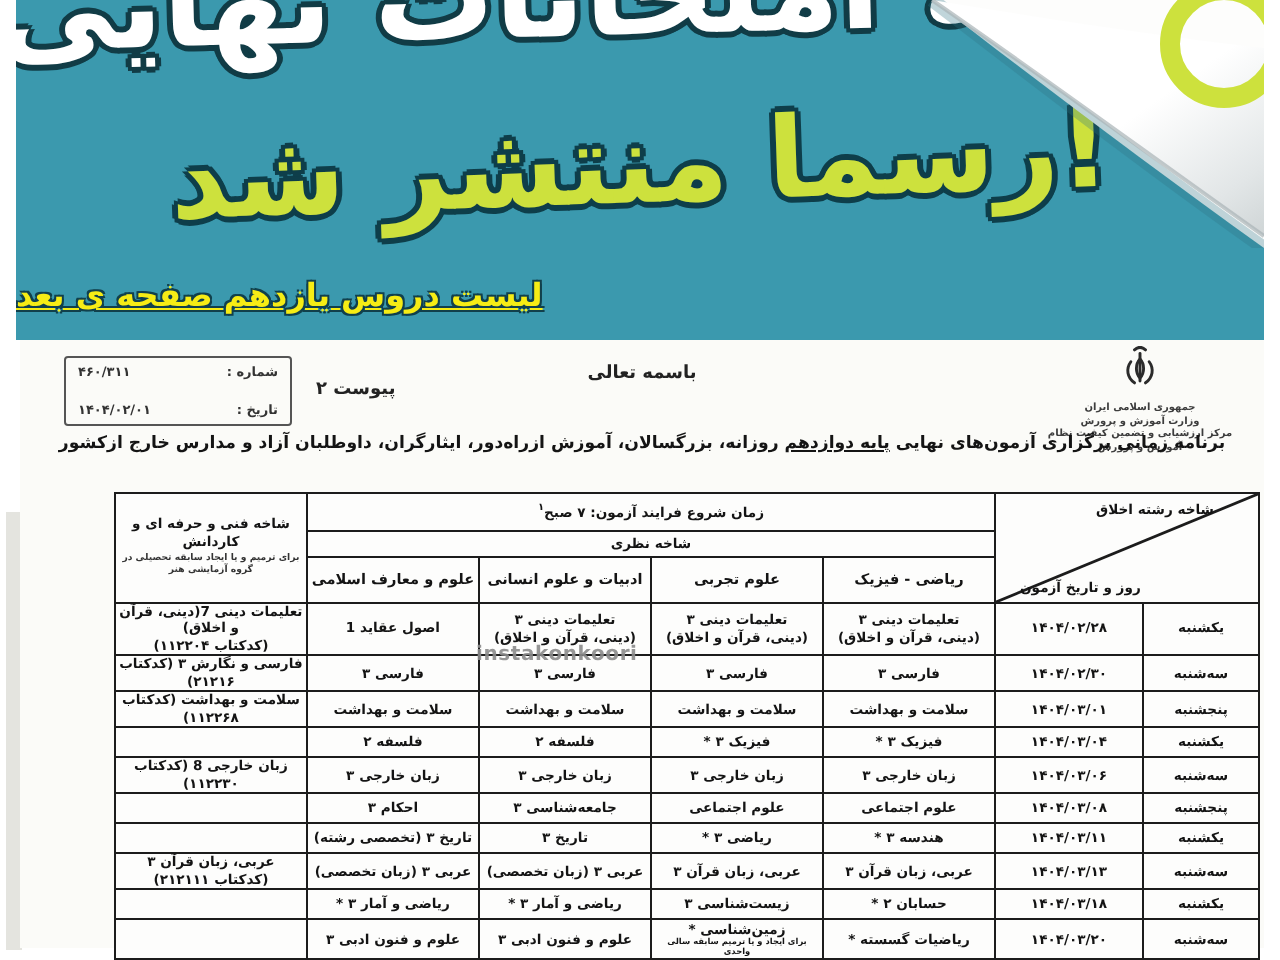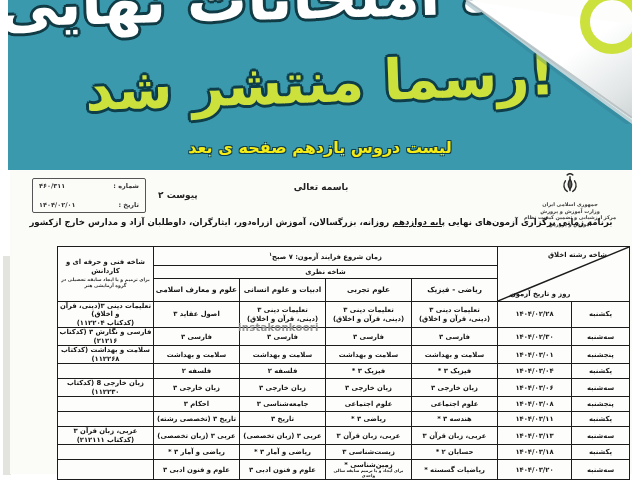--- a/index.html
+++ b/index.html
@@ -9,23 +9,23 @@
   
   .banner{position:absolute;top:0;left:8px;right:8px;height:170px;background:#3b99ae;overflow:hidden;}
   .headline-top{position:absolute;top:-36px;left:-10px;right:150px;text-align:center;
     font-size:60px;font-weight:900;color:#ffffff;white-space:nowrap;transform:rotate(-1.5deg);
     text-shadow:3px 0 #113c46,-3px 0 #113c46,0 3px #113c46,0 -3px #113c46,
                 2px 2px #113c46,-2px 2px #113c46,2px -2px #113c46,-2px -2px #113c46;}
   .headline-main{position:absolute;top:50px;left:0;right:0;text-align:center;
     font-size:56px;font-weight:900;color:#cde13d;white-space:nowrap;transform:rotate(-2deg);
     text-shadow:3px 0 #0e3e4a,-3px 0 #0e3e4a,0 3px #0e3e4a,0 -3px #0e3e4a,
                 2px 2px #0e3e4a,-2px 2px #0e3e4a,2px -2px #0e3e4a,-2px -2px #0e3e4a;}
-  .subline{position:absolute;top:138px;left:0;right:0;text-align:center;
+  .subline{position:absolute;top:138px;left:0;right:0;text-align:left;
     font-size:16px;font-weight:bold;color:#f6ec15;
-    text-shadow:1px 1px #11404c,-1px 1px #11404c,1px -1px #11404c,-1px -1px #11404c;}
+    text-shadow:1px 1px #11404c,-1px 1px #11404c,1px -1px #11404c,-1px -1px #11404c;text-decoration:underline;}
   .curl{position:absolute;top:0;right:0;width:206px;height:124px;}
   .corner-doodle{position:absolute;top:-10px;right:-12px;width:44px;height:44px;
     border:10px solid #cde13d;border-radius:50%;}
 
   
   .behind-strip{position:absolute;top:256px;left:3px;width:8px;bottom:5px;background:#e4e4df;}
   .paper{position:absolute;top:170px;left:10px;right:8px;bottom:6px;background:#fbfbf8;
          direction:rtl;color:#222;}
 
   .emblem-block{position:absolute;top:3px;right:6px;width:112px;text-align:center;color:#3d3d3d;}
@@ -167,22 +167,22 @@
 
       <tr class="tall">
         <td class="day">یکشنبه</td>
         <td class="date">۱۴۰۴/۰۲/۲۸</td>
         <td>تعلیمات دینی ۳
 (دینی، قرآن و اخلاق)</td>
         <td>تعلیمات دینی ۳
 (دینی، قرآن و اخلاق)</td>
         <td>تعلیمات دینی ۳
 (دینی، قرآن و اخلاق)</td>
-        <td>اصول عقاید ۳</td>
-        <td class="fanni-cell">تعلیمات دینی ۳(دینی، قرآن و اخلاق)
+        <td>اصول عقاید 1</td>
+        <td class="fanni-cell">تعلیمات دینی 7(دینی، قرآن و اخلاق)
 (کدکتاب ۱۱۲۲۰۴)</td>
       </tr>
       <tr class="r">
         <td class="day">سه‌شنبه</td>
         <td class="date">۱۴۰۴/۰۲/۳۰</td>
         <td>فارسی ۳</td>
         <td>فارسی ۳</td>
         <td>فارسی ۳</td>
         <td>فارسی ۳</td>
         <td class="fanni-cell">فارسی و نگارش ۳ (کدکتاب ۲۱۲۱۶)</td>

